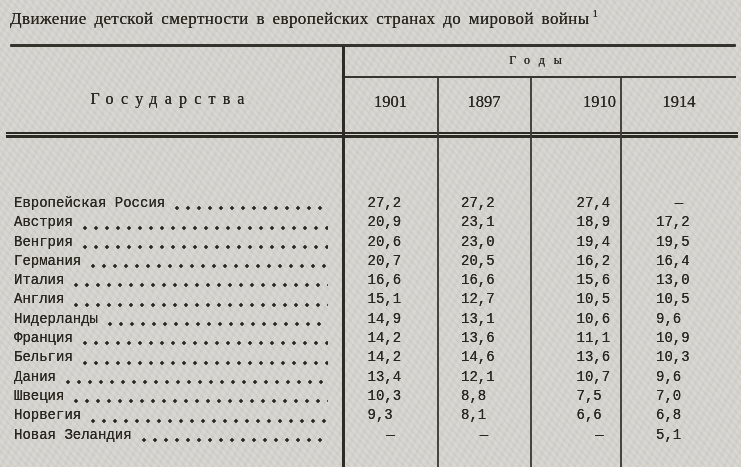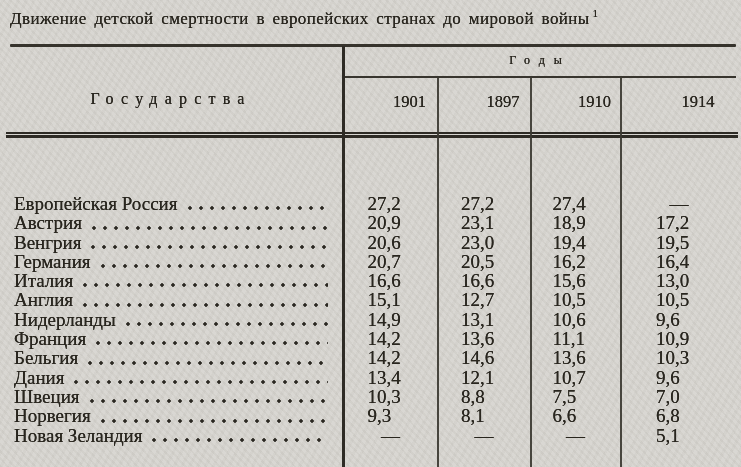--- a/index.html
+++ b/index.html
@@ -35,37 +35,36 @@
     text-align:center; font-size:12px; letter-spacing:0.75em;
     text-shadow:0 0 0.4px #29261f;
   }
   .group-underline{
     position:absolute; left:343px; top:76px; width:393px; height:2px;
     background:#38352e;
   }
   .year-hdr{
     position:absolute; top:92px; text-align:center; font-size:16.5px;
     text-shadow:0 0 0.4px #29261f;
-    padding-left:19px;
   }
   
   .c0{left:345px; width:91px;}
   .c1{left:439px; width:90px;}
-  .c2{left:532px; width:87px;}
+  .c2{left:556px; width:87px;}
   .c3{left:622px; width:114px;}
   .rule-double{
     position:absolute; left:6px; top:132px; width:732px; height:6px;
     background:linear-gradient(to bottom,#2e2b25 0 2.2px, rgba(215,213,208,0.85) 2.2px 3.4px, #2e2b25 3.4px 6px);
   }
   .vline{ position:absolute; bottom:0; }
   .v-main{ left:342px; top:46px; width:3px; background:#2e2b25; }
   .v-thin{ top:77px; width:2px; background:#3b3831; opacity:0.92; }
   .v-1{ left:437px; } .v-2{ left:530px; } .v-3{ left:620px; }
   .tbody{ position:absolute; left:0; top:194px; width:741px; }
-  .row{ position:relative; height:19.3px; line-height:19.3px; font-size:19px; }
+  .row{ position:relative; height:19.3px; line-height:19.3px; font-size:14px;font-family:Liberation Mono, monospace; }
   .namecell{
     position:absolute; left:14px; width:318px; display:flex; align-items:baseline;
   }
   .country{ white-space:nowrap; text-shadow:0 0 0.5px #29261f; }
   .leader{
     flex:1; align-self:flex-end; height:4px; margin:0 4px 3px 10px;
     background-image:radial-gradient(circle at 2px 2px, #2b2822 1.5px, rgba(0,0,0,0) 1.9px);
     background-size:11px 4px; background-repeat:repeat-x;
   }
   .cell{ position:absolute; text-align:center; text-shadow:0 0 0.5px #29261f; }

